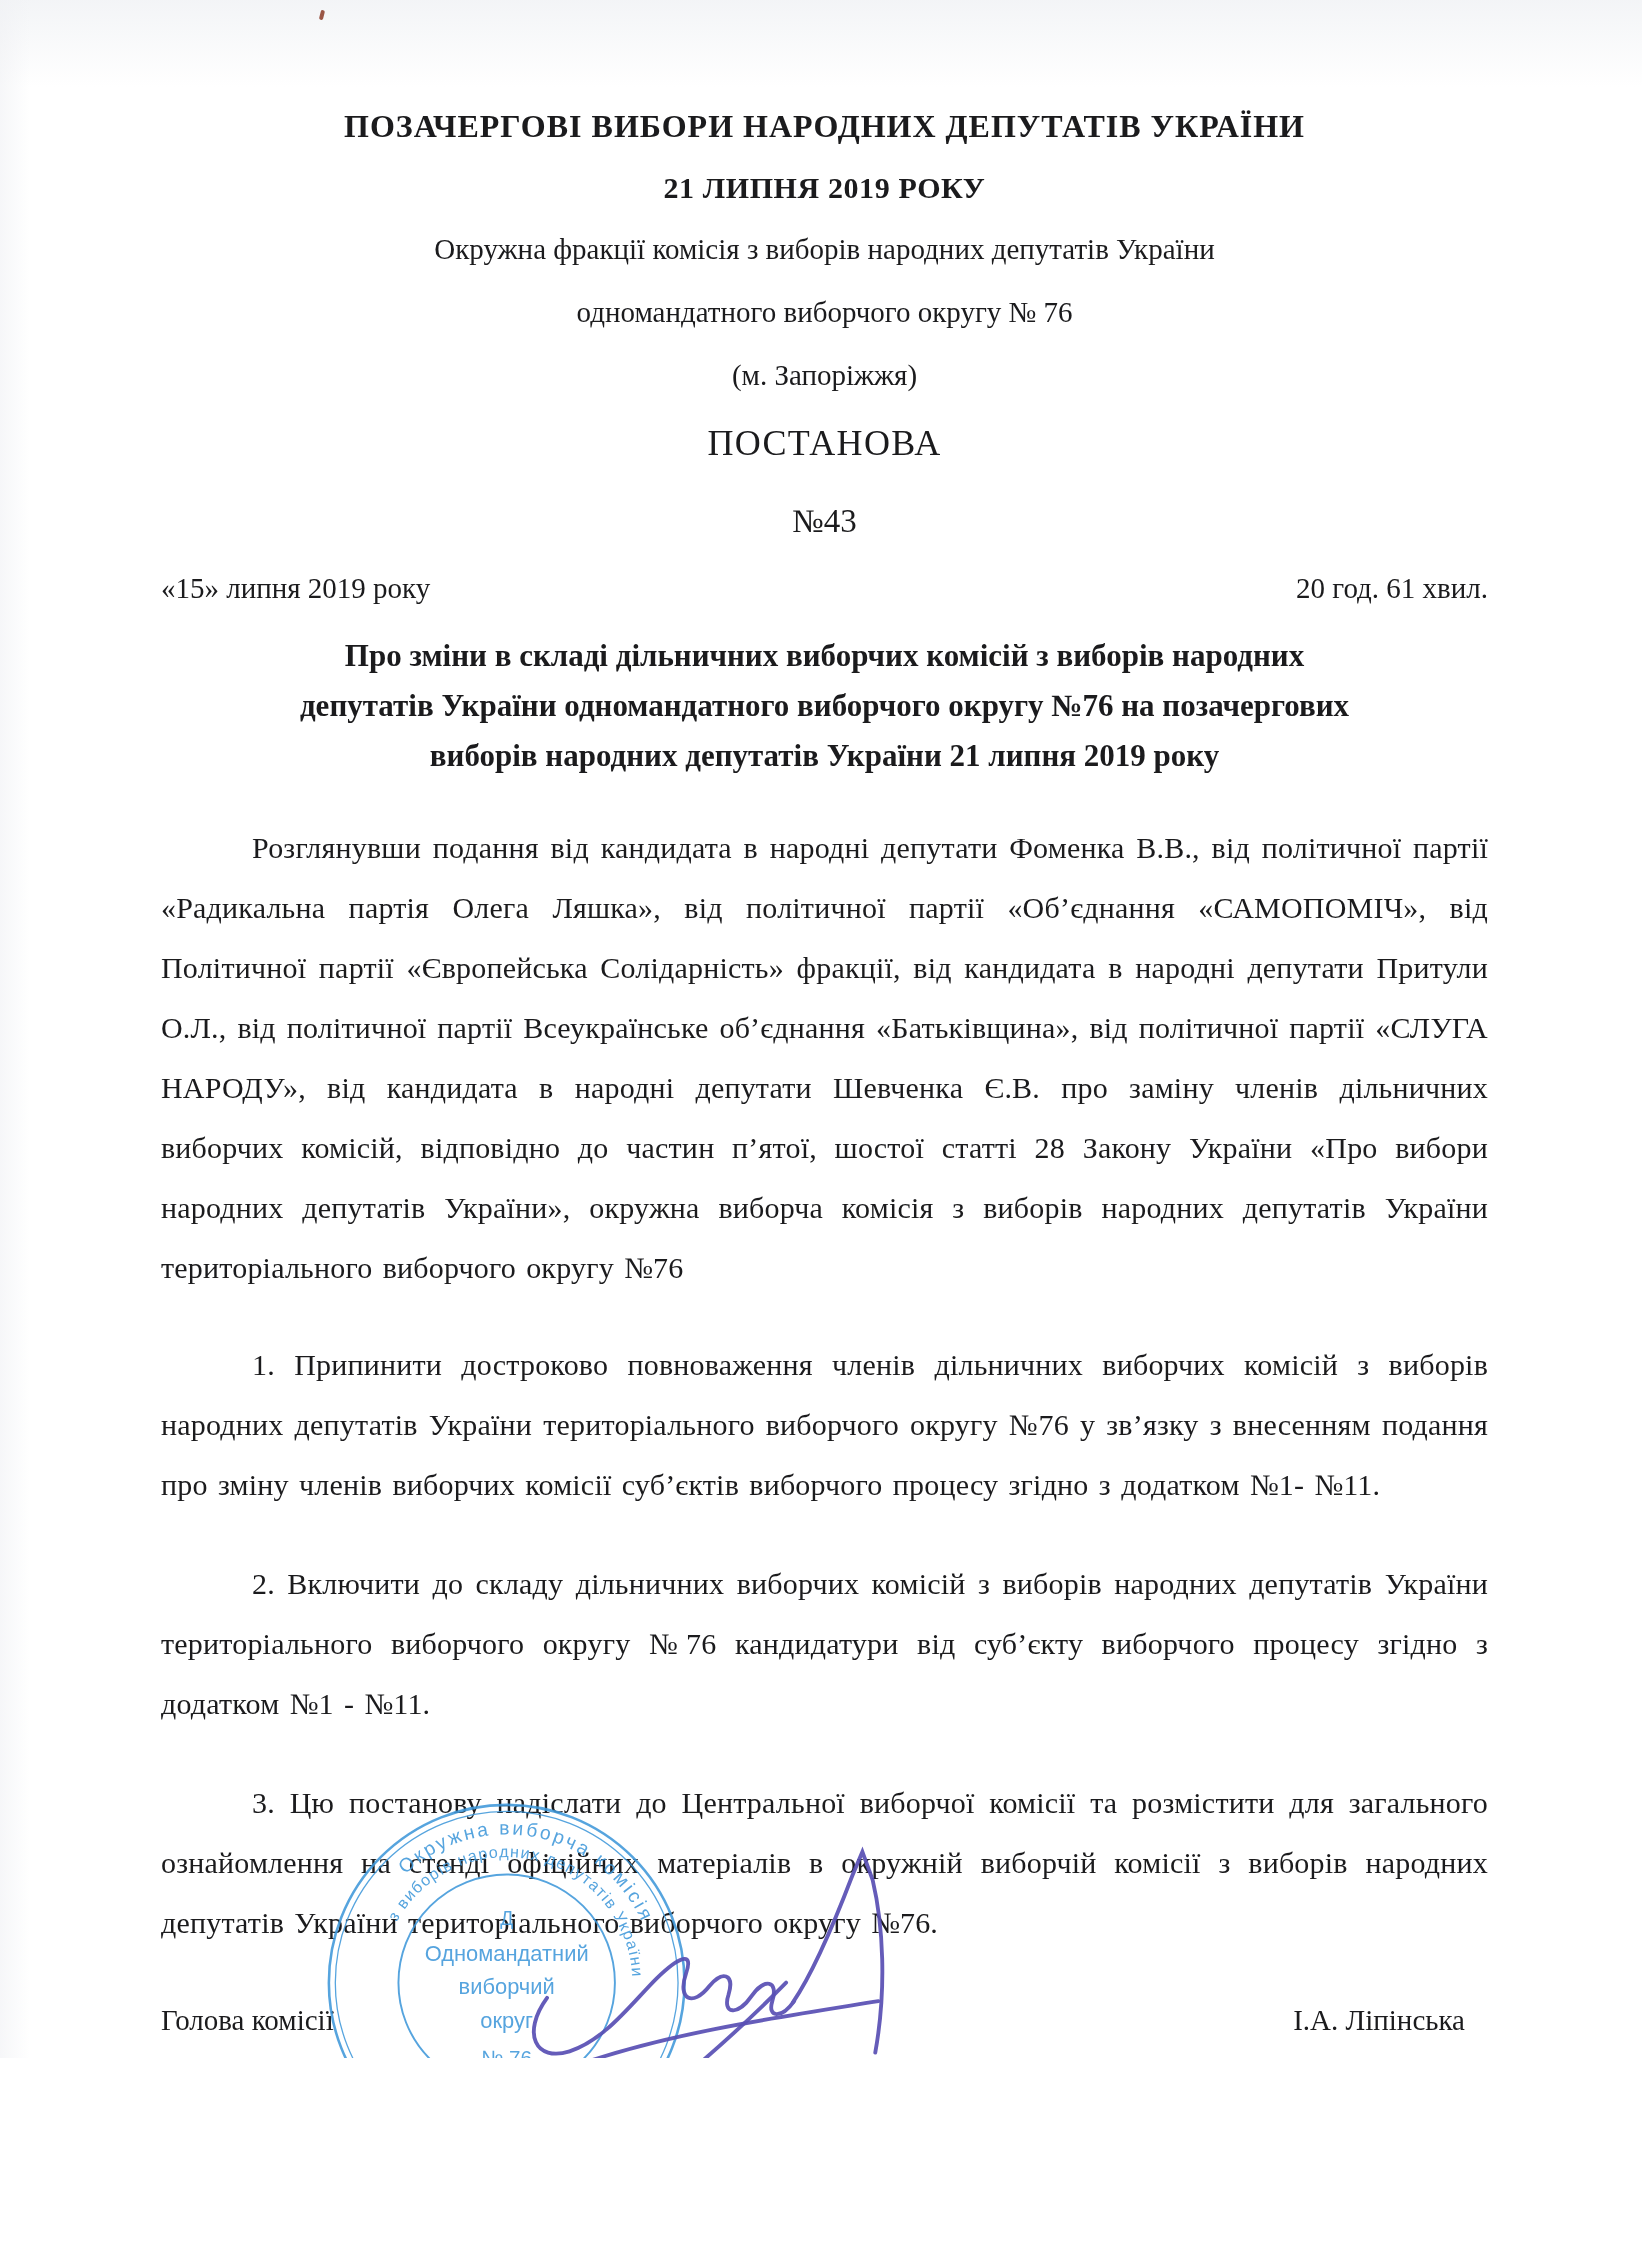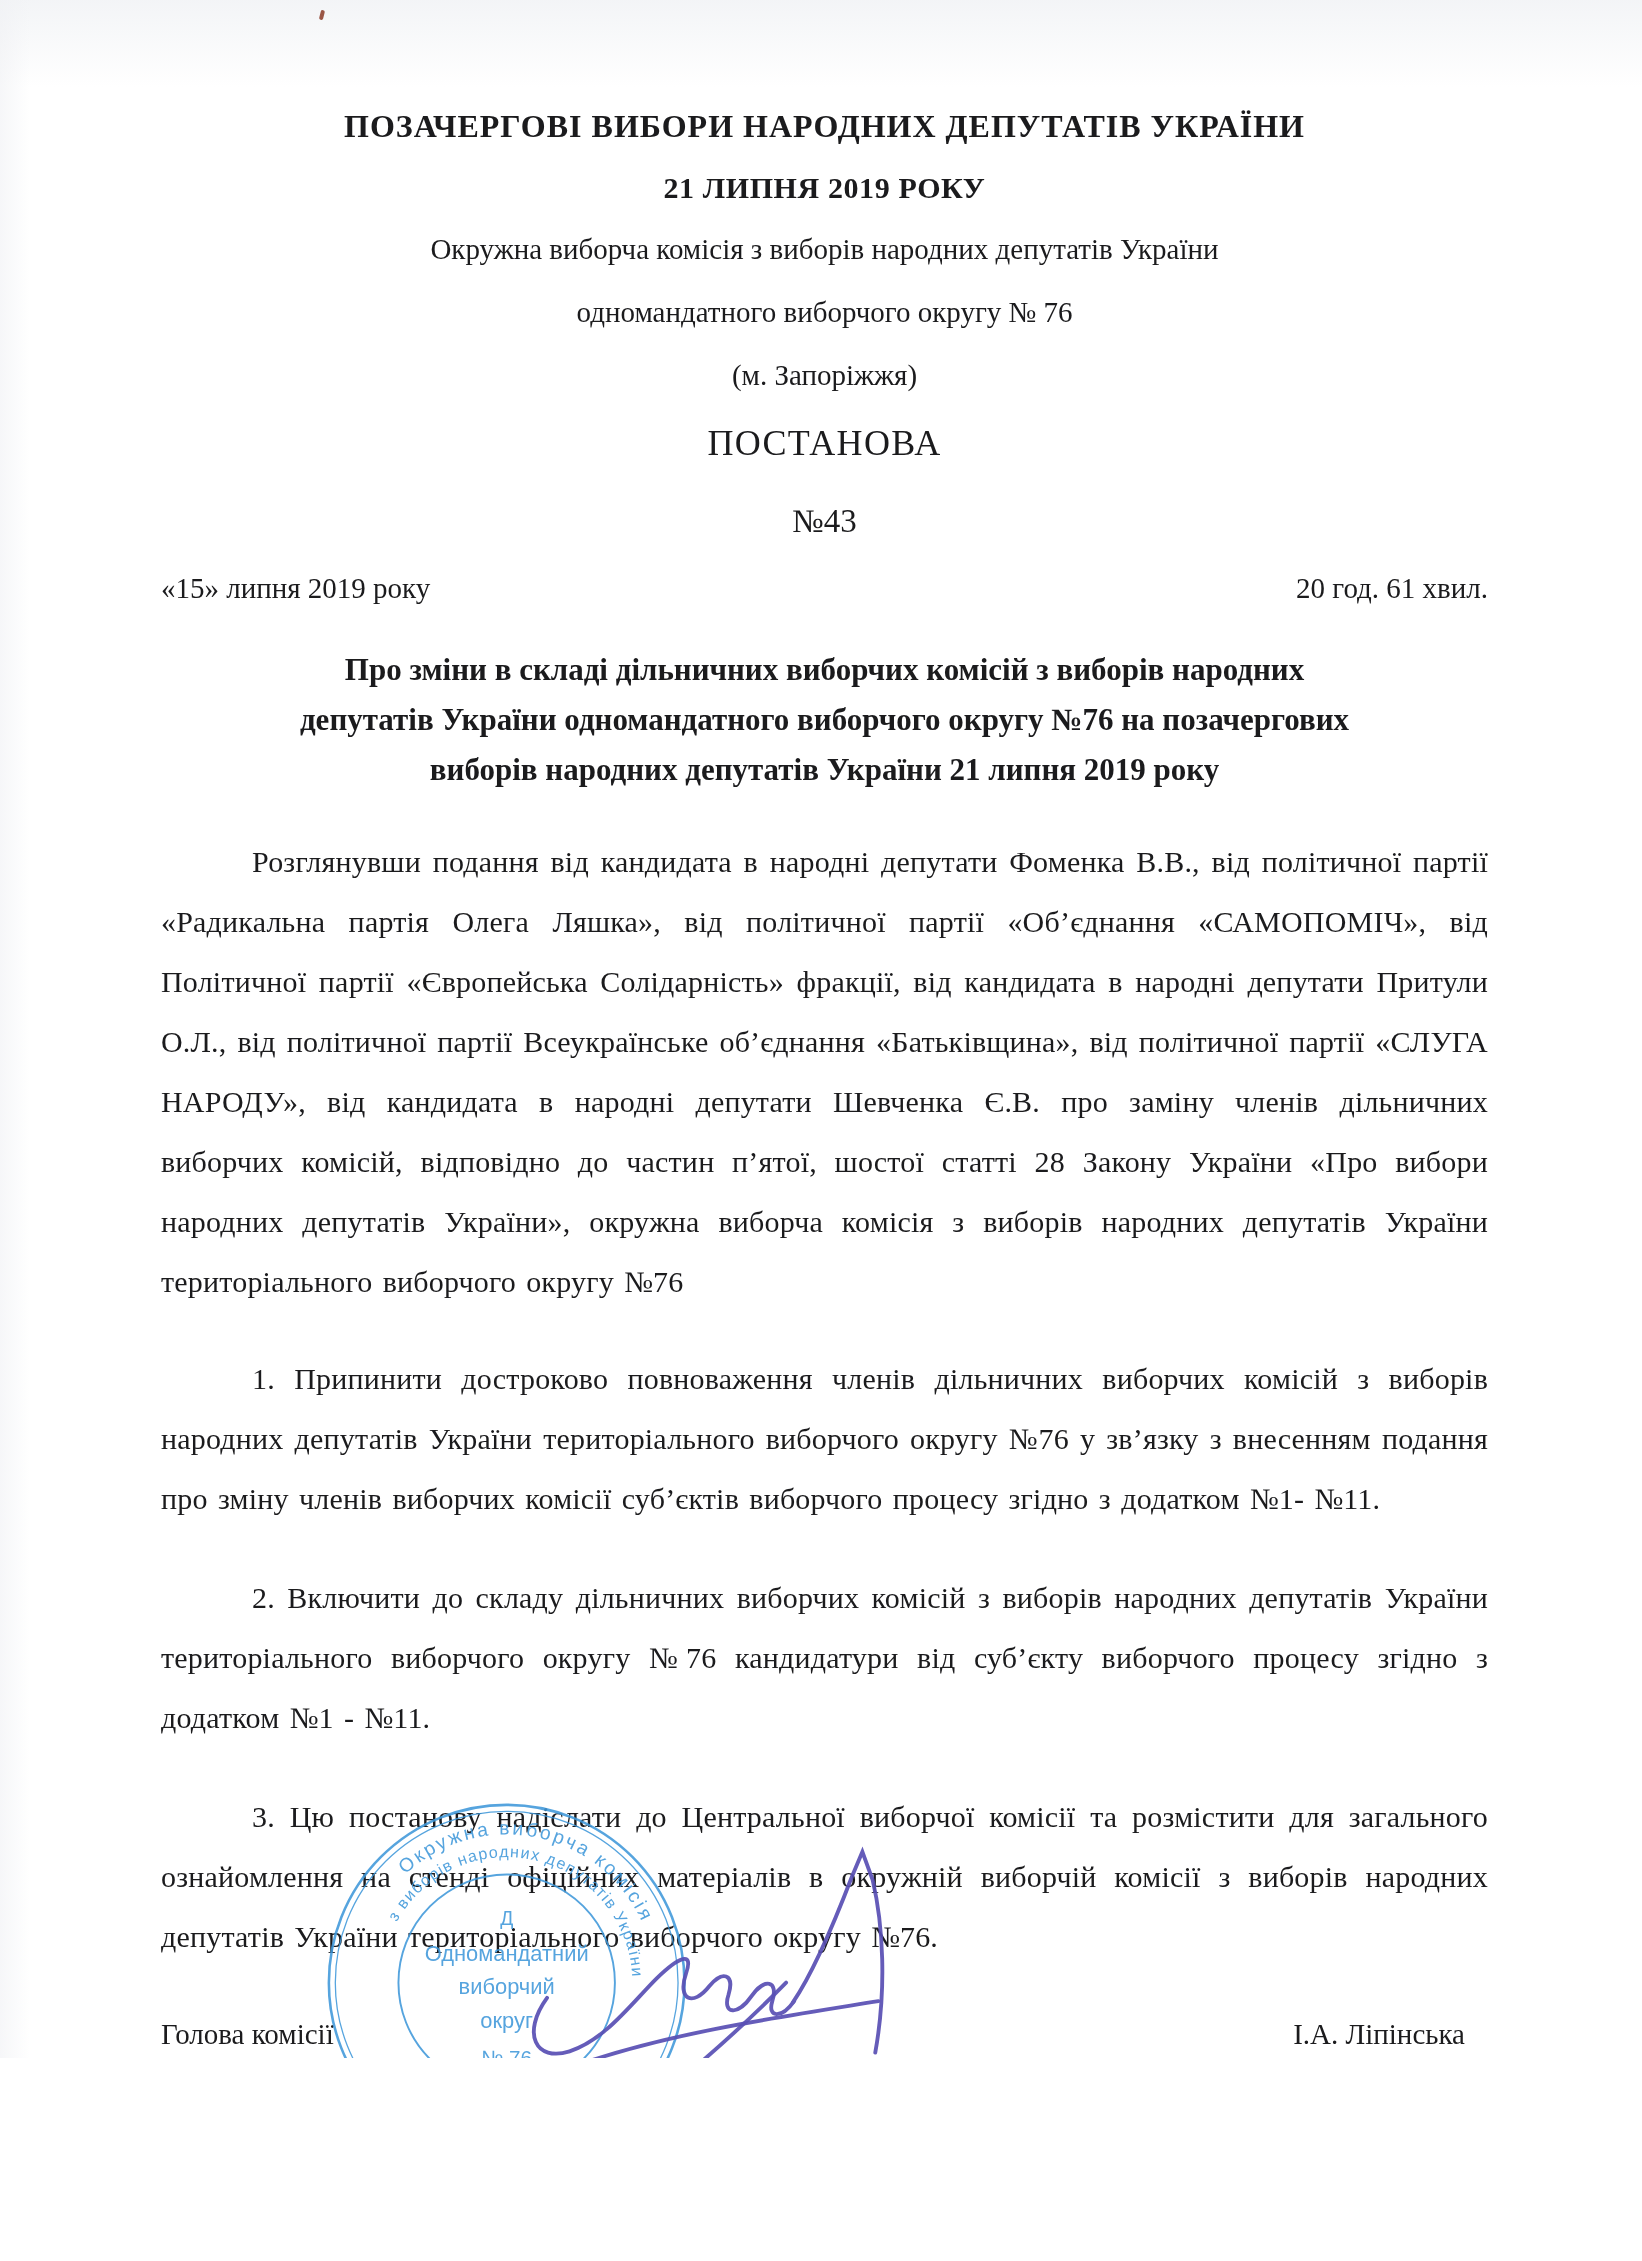--- a/index.html
+++ b/index.html
@@ -30,21 +30,21 @@
     padding:108px 155px 0 161px; 
   }
   .c{text-align:center;}
   .hdr1{font-size:32px;font-weight:bold;letter-spacing:1px;margin:0 0 26px 0;}
   .hdr2{font-size:30px;font-weight:bold;letter-spacing:0.6px;margin:0 0 28px 0;}
   .hdr-plain{font-size:29px;margin:0 0 30px 0;}
   .doc-type{font-size:36px;font-weight:normal;letter-spacing:1.3px;margin:0 0 39px 0;}
   .doc-num{font-size:33px;margin:0 0 32px 0;}
   .date-row{
     display:flex;justify-content:space-between;align-items:baseline;
-    font-size:29px;margin:0 0 40px 0;
+    font-size:29px;margin:0 0 26px 0;
   }
   .subject{font-size:31px;font-weight:bold;line-height:1.62;margin:16px 0 36px 0;}
   .body-par{
     font-size:30px;line-height:2.0;text-align:justify;text-indent:91px;
     margin:0 0 37px 0;letter-spacing:0.2px;word-spacing:2.6px;
   }
   .resolve{font-size:32px;font-weight:bold;text-indent:91px;margin:0 0 40px 0;letter-spacing:0.6px;}
   .item{margin-bottom:39px;}
   .sig-row{
     display:flex;justify-content:space-between;align-items:baseline;
@@ -62,21 +62,21 @@
 
 <div class="page">
   <div class="scan-top"></div>
   <div class="scan-left"></div>
   <div class="artifact-speck"></div>
 
   <div class="content">
 
     <div class="c hdr1">ПОЗАЧЕРГОВІ ВИБОРИ НАРОДНИХ ДЕПУТАТІВ УКРАЇНИ</div>
     <div class="c hdr2">21 ЛИПНЯ 2019 РОКУ</div>
-    <div class="c hdr-plain">Окружна виборча комісія з виборів народних депутатів України</div>
+    <div class="c hdr-plain">Окружна фракції комісія з виборів народних депутатів України</div>
     <div class="c hdr-plain">одномандатного виборчого округу № 76</div>
     <div class="c hdr-plain">(м. Запоріжжя)</div>
 
     <div class="c doc-type">ПОСТАНОВА</div>
     <div class="c doc-num">№43</div>
 
     <div class="date-row">
       <span>«15» липня 2019 року</span>
       <span>20 год. 61 хвил.</span>
     </div>

